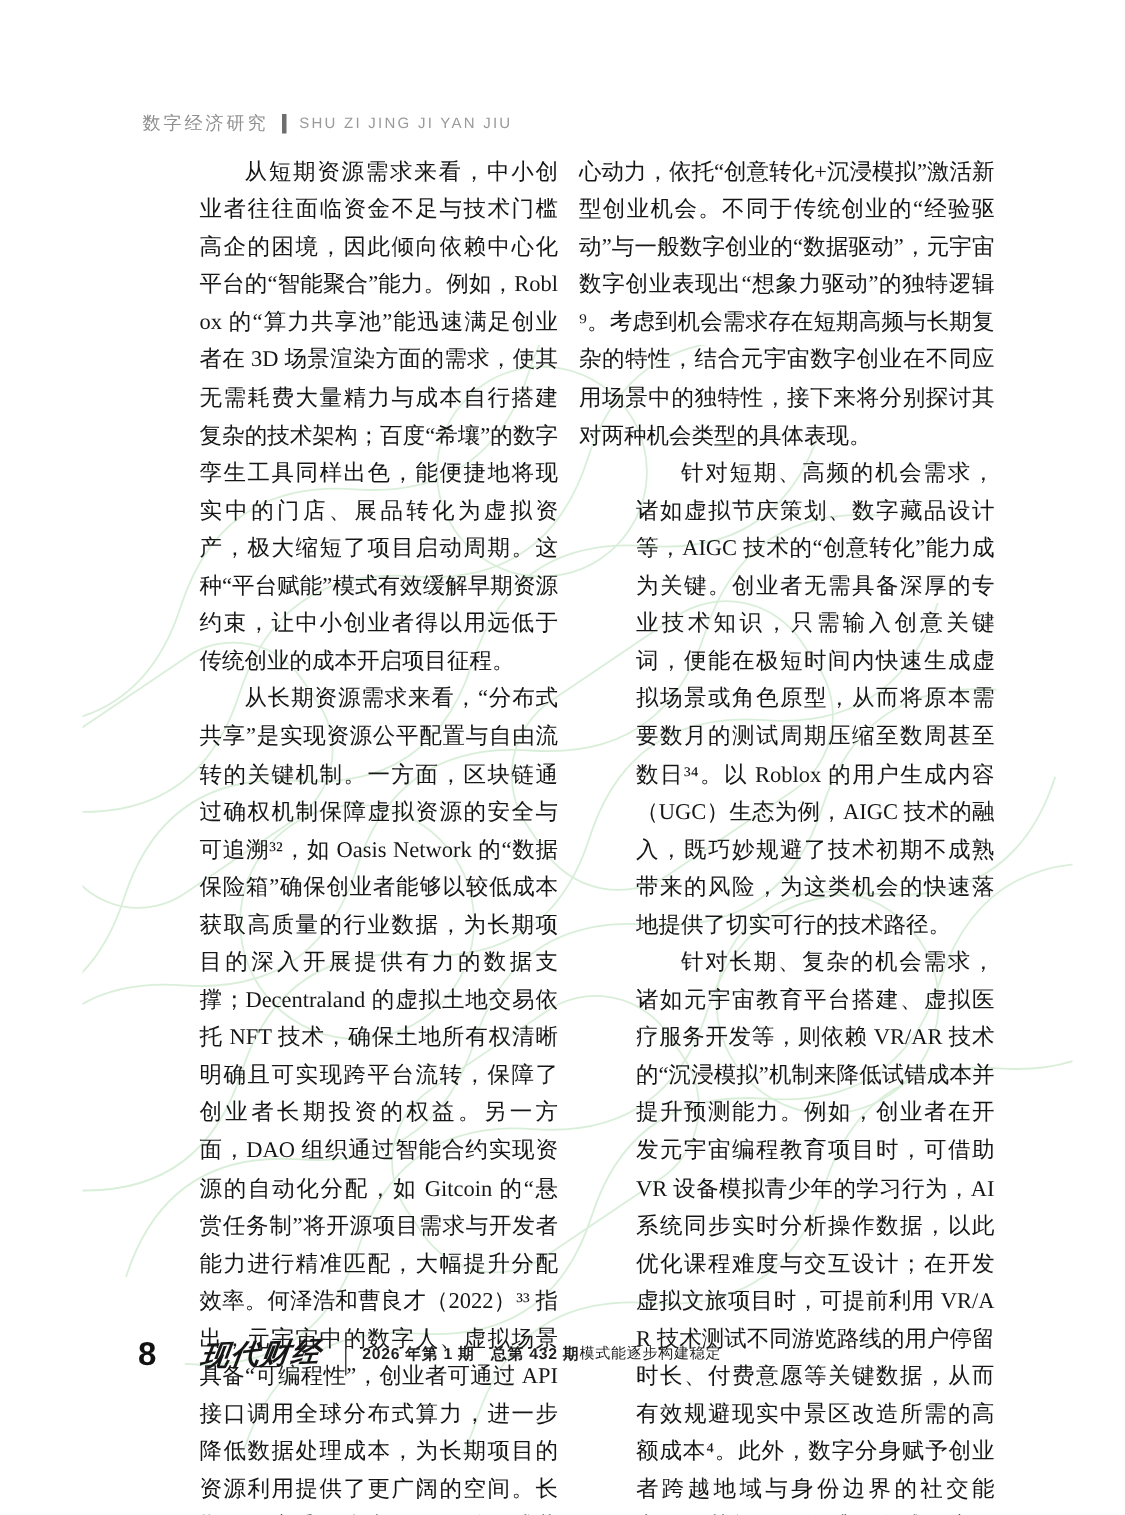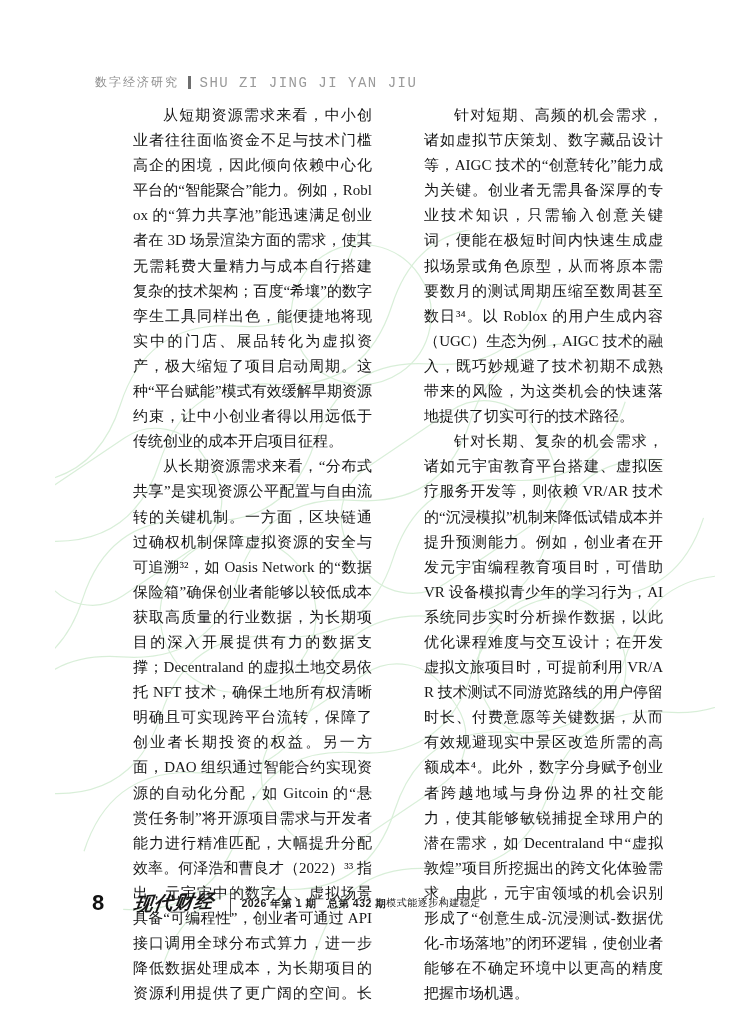--- a/index.html
+++ b/index.html
@@ -11,21 +11,21 @@
     font-family:"Liberation Serif","DejaVu Serif",serif;
   }
   
   .header{
     position:absolute;left:95px;top:74px;
     display:flex;align-items:center;gap:9px;
     color:#8f8f8f;
   }
   .hdr-cn{font-size:12px;letter-spacing:2px;color:#8f8f8f;}
   .hdr-bar{width:2.5px;height:13px;background:#6e6e6e;display:inline-block;}
-  .hdr-py{font-size:14px;letter-spacing:1.5px;color:#9a9a9a;font-family:Liberation Mono, monospace;}
+  .hdr-py{font-size:10px;letter-spacing:1.5px;color:#9a9a9a;font-family:Liberation Sans, sans-serif;}
   
   .wm{position:absolute;left:55px;top:230px;pointer-events:none;}
   
   .columns{
     position:absolute;left:95px;top:103px;
     width:568px;
     display:flex;gap:14px;
   }
   .col{width:277px;}
   .para{
@@ -93,20 +93,21 @@
     <span class="hdr-bar"></span>
     <span class="hdr-py">SHU ZI JING JI YAN JIU</span>
   </header>
 
   <main class="columns">
     <div class="col">
         <p class="para indent">从短期资源需求来看，中小创业者往往面临资金不足与技术门槛高企的困境，因此倾向依赖中心化平台的“智能聚合”能力。例如，Roblox 的“算力共享池”能迅速满足创业者在 3D 场景渲染方面的需求，使其无需耗费大量精力与成本自行搭建复杂的技术架构；百度“希壤”的数字孪生工具同样出色，能便捷地将现实中的门店、展品转化为虚拟资产，极大缩短了项目启动周期。这种“平台赋能”模式有效缓解早期资源约束，让中小创业者得以用远低于传统创业的成本开启项目征程。</p>
         <p class="para indent">从长期资源需求来看，“分布式共享”是实现资源公平配置与自由流转的关键机制。一方面，区块链通过确权机制保障虚拟资源的安全与可追溯³²，如 Oasis Network 的“数据保险箱”确保创业者能够以较低成本获取高质量的行业数据，为长期项目的深入开展提供有力的数据支撑；Decentraland 的虚拟土地交易依托 NFT 技术，确保土地所有权清晰明确且可实现跨平台流转，保障了创业者长期投资的权益。另一方面，DAO 组织通过智能合约实现资源的自动化分配，如 Gitcoin 的“悬赏任务制”将开源项目需求与开发者能力进行精准匹配，大幅提升分配效率。何泽浩和曹良才（2022）³³ 指出，元宇宙中的数字人、虚拟场景具备“可编程性”，创业者可通过 API 接口调用全球分布式算力，进一步降低数据处理成本，为长期项目的资源利用提供了更广阔的空间。长期项目注重可持续发展，“分布式共享”模式能逐步构建稳定、公平的资源生态，为项目的长远推进奠定基础。因此，这种“短期聚合-长期分布”的模式，既巧妙规避了技术初期不成熟带来的风险，又稳步朝着资源去中心化配置的方向迈进，最终形成“虚实资源互通、全球协同共享”的优质资源生态。</p>
       </div>
     <div class="col">
+        <p class="para">心动力，依托“创意转化+沉浸模拟”激活新型创业机会。不同于传统创业的“经验驱动”与一般数字创业的“数据驱动”，元宇宙数字创业表现出“想象力驱动”的独特逻辑⁹。考虑到机会需求存在短期高频与长期复杂的特性，结合元宇宙数字创业在不同应用场景中的独特性，接下来将分别探讨其对两种机会类型的具体表现。</p>
         <p class="para indent">针对短期、高频的机会需求，诸如虚拟节庆策划、数字藏品设计等，AIGC 技术的“创意转化”能力成为关键。创业者无需具备深厚的专业技术知识，只需输入创意关键词，便能在极短时间内快速生成虚拟场景或角色原型，从而将原本需要数月的测试周期压缩至数周甚至数日³⁴。以 Roblox 的用户生成内容（UGC）生态为例，AIGC 技术的融入，既巧妙规避了技术初期不成熟带来的风险，为这类机会的快速落地提供了切实可行的技术路径。</p>
         <p class="para indent">针对长期、复杂的机会需求，诸如元宇宙教育平台搭建、虚拟医疗服务开发等，则依赖 VR/AR 技术的“沉浸模拟”机制来降低试错成本并提升预测能力。例如，创业者在开发元宇宙编程教育项目时，可借助 VR 设备模拟青少年的学习行为，AI 系统同步实时分析操作数据，以此优化课程难度与交互设计；在开发虚拟文旅项目时，可提前利用 VR/AR 技术测试不同游览路线的用户停留时长、付费意愿等关键数据，从而有效规避现实中景区改造所需的高额成本⁴。此外，数字分身赋予创业者跨越地域与身份边界的社交能力，使其能够敏锐捕捉全球用户的潜在需求，如 Decentraland 中“虚拟敦煌”项目所挖掘出的跨文化体验需求。由此，元宇宙领域的机会识别形成了“创意生成-沉浸测试-数据优化-市场落地”的闭环逻辑，使创业者能够在不确定环境中以更高的精度把握市场机遇。</p>
       </div>
   </main>
 
   <footer class="footer">
     <span class="pg-num">8</span>
     <span class="logo">现代财经</span>
     <span class="foot-div"></span>
     <div class="foot-info">

